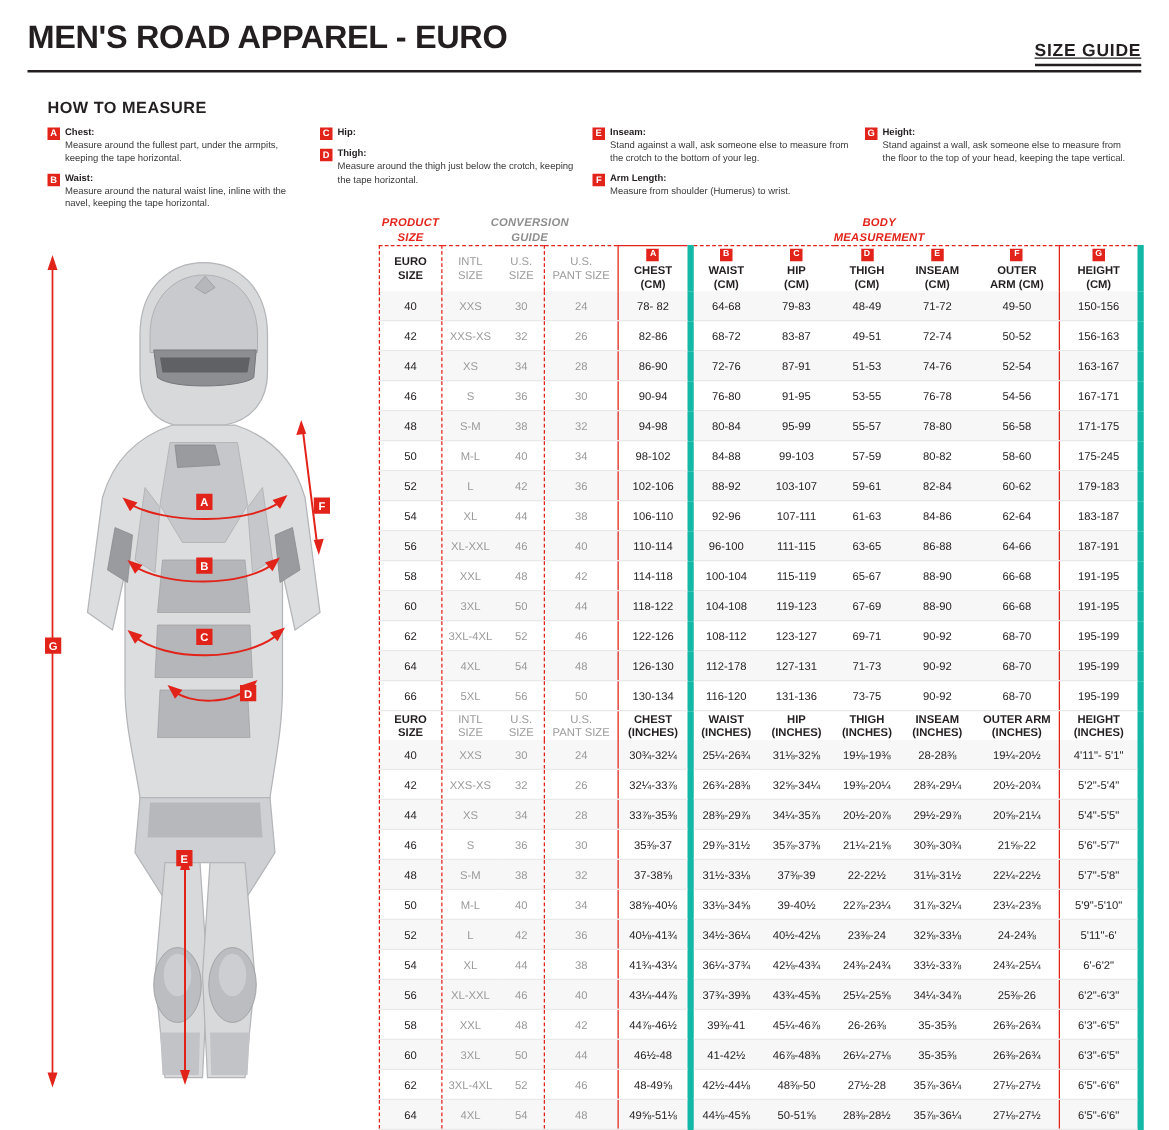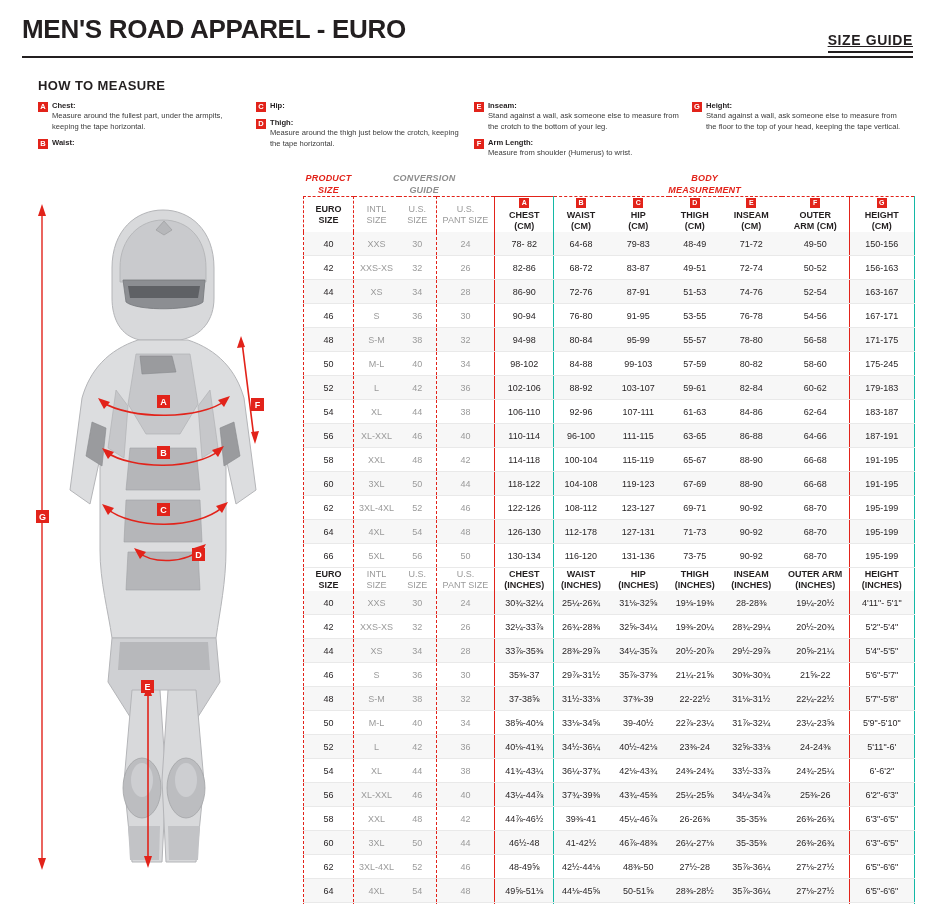--- a/index.html
+++ b/index.html
@@ -150,21 +150,21 @@
     text-align: center;
     margin-bottom: 2px;
   }
 
   
   .c-gray { color: #9a9a9a; }
   .c-dark { color: #231f20; }
 
   
   .sec-prod { border-left: 1px dashed #e2231a; border-right: 1px dashed #e2231a; }
-  .sec-body { border-left: 1px solid #e2231a; border-right: 1px solid #14b8a6; }
+  .sec-body { border-left: 1px solid #e2231a; border-right: 5px solid #14b8a6; }
 
   tr.rowline td { border-bottom: 1px solid #e9e9e9; }
   tr.band td { background: #f7f7f7; }
 
   .tbl-top-dash { border-top: 1px dashed #e2231a; }
   .tbl-top-solid { border-top: 1px solid #e2231a; }
   .tbl-bot-dash { border-bottom: 1px dashed #e2231a; }
   .tbl-bot-solid { border-bottom: 1px solid #e2231a; }
 
   .hdr-row td { height: 30px; }
@@ -190,20 +190,21 @@
           <span class="tag">A</span>
           <span class="howto-text">
             <b>Chest:</b><br>
             <span class="howto-desc">Measure around the fullest part, under the armpits, keeping the tape horizontal.</span>
           </span>
         </div>
         <div class="howto-item">
           <span class="tag">B</span>
           <span class="howto-text">
             <b>Waist:</b><br>
+            <span class="howto-desc">Measure around the natural waist line, inline with the navel, keeping the tape horizontal.</span>
           </span>
         </div>
       </div>
 
       <div class="howto-col">
         <div class="howto-item">
           <span class="tag">C</span>
           <span class="howto-text">
             <b>Hip:</b><br>
           </span>

